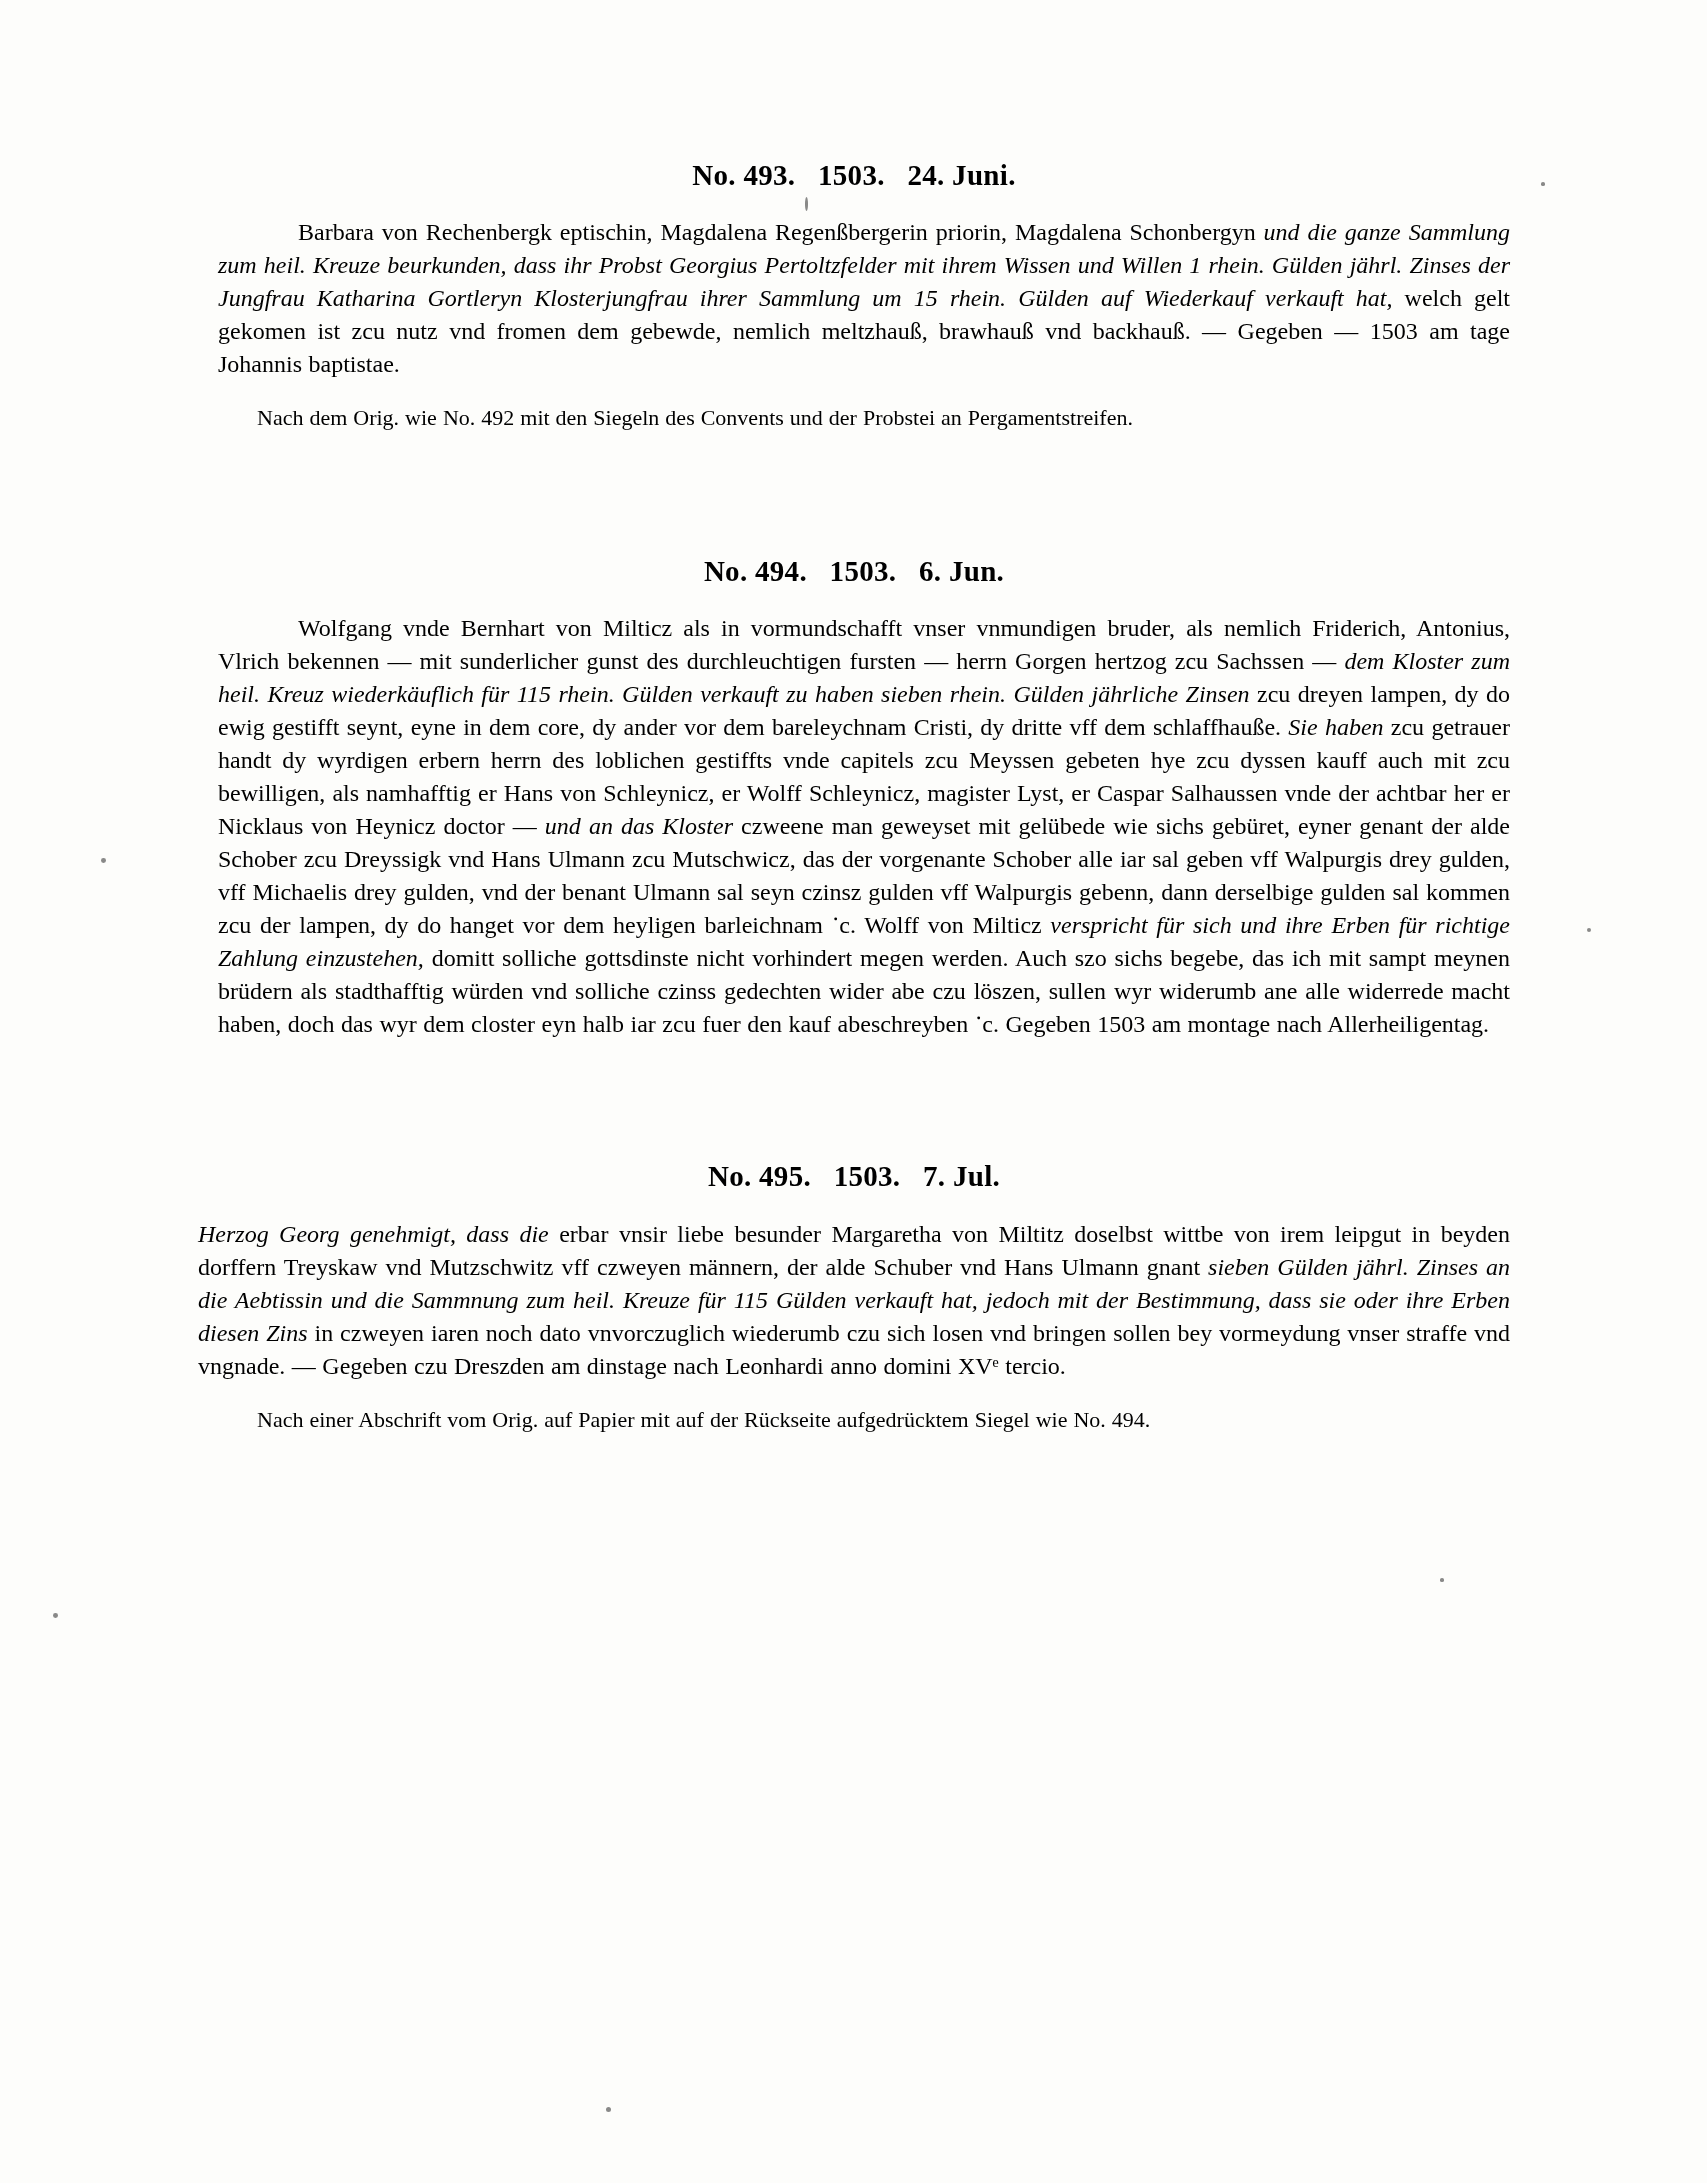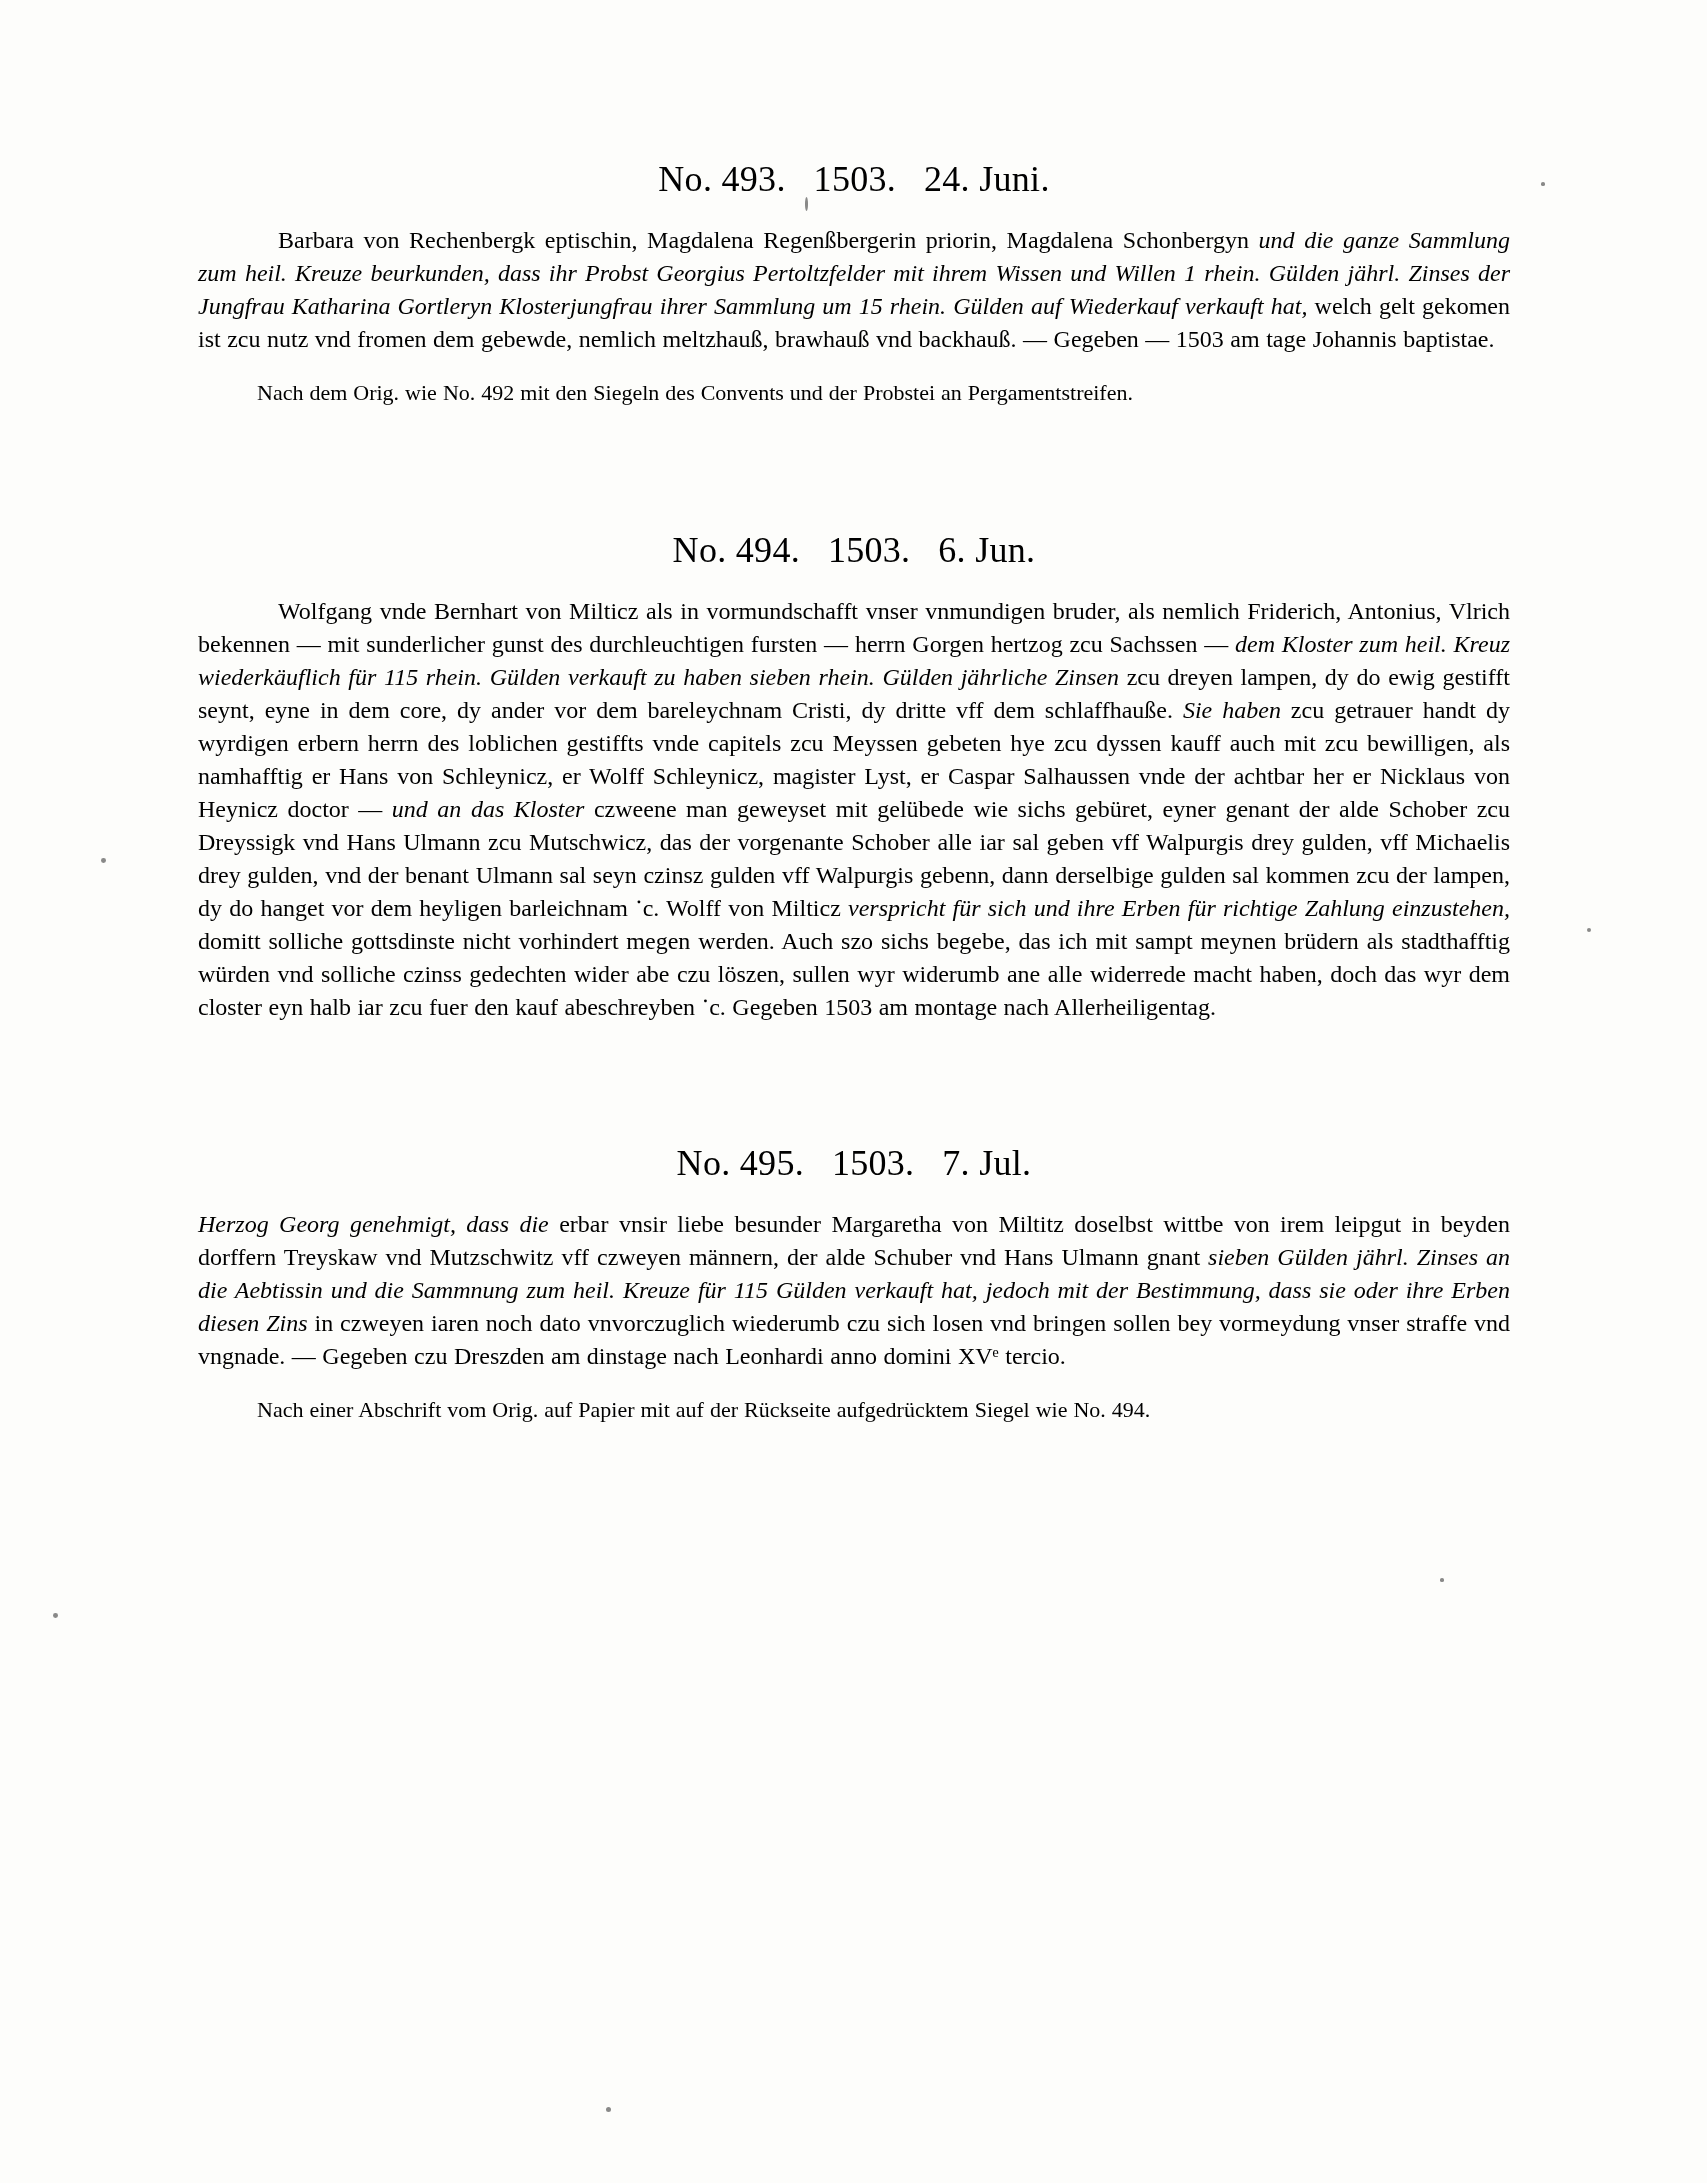--- a/index.html
+++ b/index.html
@@ -45,38 +45,39 @@
   .folio .num {
     font-size: 29px;
     font-weight: 700;
     letter-spacing: 1.1px;
     line-height: 1;
   }
 
   
   .entry-heading {
     text-align: center;
-    font-size: 36px;
-    font-weight: 400;
+    font-size: 29px;
+    font-weight: 700;
     letter-spacing: 0.3px;
     line-height: 1.1;
     white-space: pre;
   }
 
   
   .body-text {
     font-size: 24px;
     line-height: 33px;
     text-align: justify;
     text-justify: inter-word;
     word-spacing: 0.5px;
     hyphens: none;
   }
   .body-text.indented {
     text-indent: 80px;
+    margin-left: 20px;
   }
   .body-text i {
     font-style: italic;
   }
 
   
   .note {
     font-size: 22px;
     line-height: 26.6px;
     text-align: justify;

